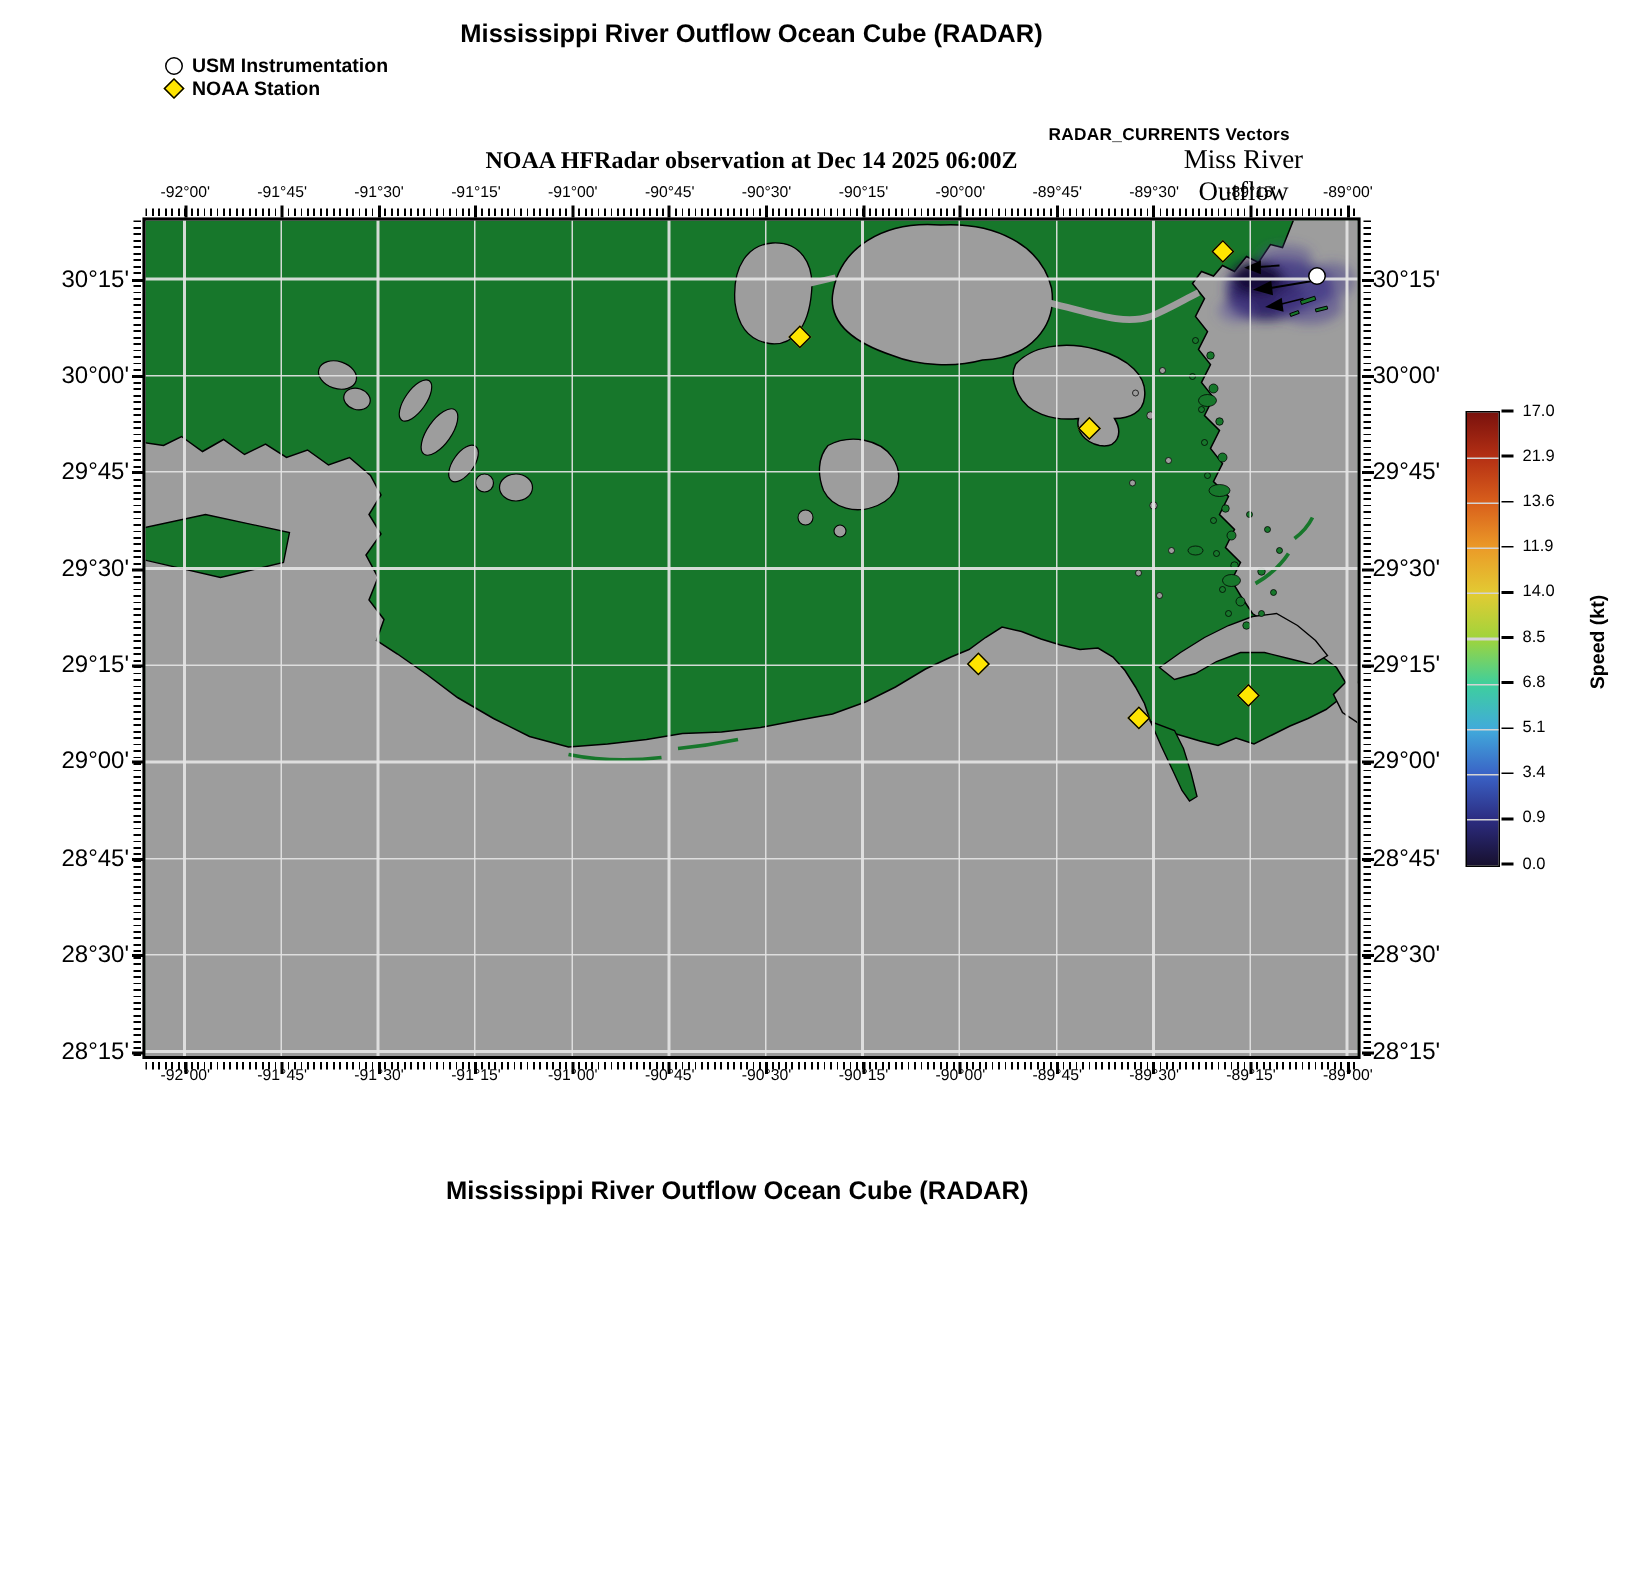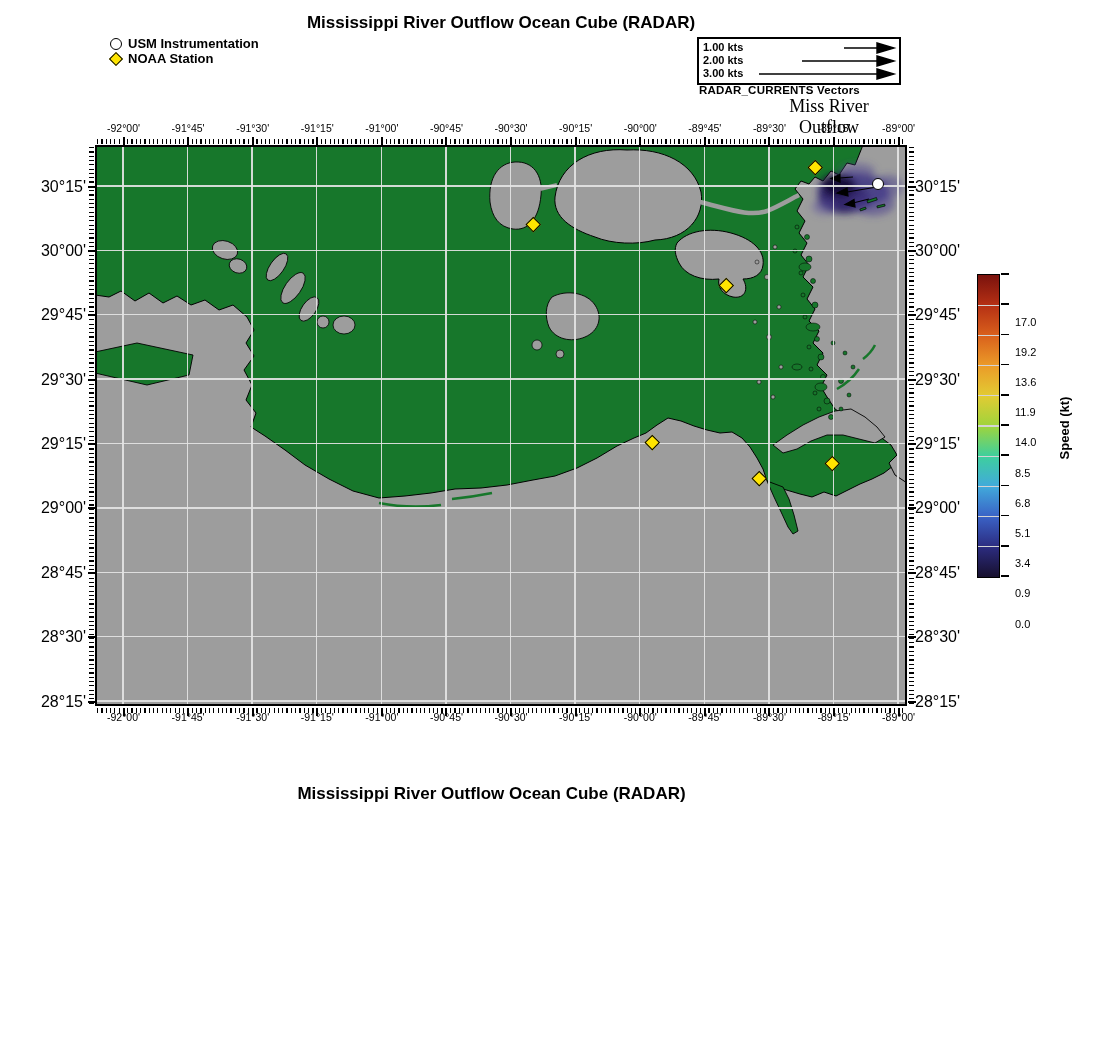--- a/index.html
+++ b/index.html
@@ -44,21 +44,21 @@
   
   .diamond{position:absolute;width:8.5px;height:8.5px;background:#ffe500;border:1.3px solid #000;
            transform:rotate(45deg);}
   .usmcircle{position:absolute;width:10.5px;height:10.5px;background:#fff;border:1.7px solid #000;border-radius:50%;}
   
   .cbar{position:absolute;left:977px;top:274px;width:21px;height:302px;border:1.5px solid #000;
     background:linear-gradient(to bottom,#7a120d 0%,#b53014 10%,#d9601c 20%,#eb9b28 30%,
       #e2cb33 40%,#9fd43c 50%,#3ecf9d 60%,#41aadb 70%,#3a62c6 80%,#2c2c80 90%,#17102e 100%);}
   .cbline{position:absolute;left:0;right:0;height:1.4px;background:#d4d4d4;}
   .cbstub{position:absolute;left:1001px;width:8px;height:1.5px;background:#000;}
-  .cblab{position:absolute;left:1015px;font-size:11px;height:13px;line-height:13px;margin-top:48px;}
+  .cblab{position:absolute;left:1015px;font-size:11px;height:13px;line-height:13px;}
   .cbar-title{position:absolute;left:1000px;top:420px;width:130px;height:16px;text-align:center;
     font-size:13px;font-weight:bold;transform:rotate(-90deg);}
 </style>
 </head>
 <body>
 
 <div class="figure">
 
   <div class="title-main">Mississippi River Outflow Ocean Cube (RADAR)</div>
 
@@ -66,38 +66,24 @@
     <div class="legend-row">
       <span class="ic-circle"></span>
       <span>USM Instrumentation</span>
     </div>
     <div class="legend-row">
       <span class="ic-diamond"></span>
       <span>NOAA Station</span>
     </div>
   </div>
 
-  <div class="vecbox">
-    <span class="vecrow" style="top:2px">1.00 kts</span>
-    <span class="vecrow" style="top:15px">2.00 kts</span>
-    <span class="vecrow" style="top:28px">3.00 kts</span>
-    <svg width="200" height="44" style="position:absolute;inset:0">
-      <g stroke="#000" stroke-width="1.4" fill="#000">
-        <line x1="145" y1="9" x2="180" y2="9"></line>
-          <polygon points="178,4 195,9 178,14"></polygon>
-        <line x1="103" y1="22" x2="180" y2="22"></line>
-          <polygon points="178,17 195,22 178,27"></polygon>
-        <line x1="60" y1="35" x2="180" y2="35"></line>
-          <polygon points="178,30 195,35 178,40"></polygon>
-      </g>
-    </svg>
-  </div>
   <div class="vec-caption">RADAR_CURRENTS Vectors</div>
   <div class="miss-title">Miss River Outflow</div>
 
+  <div class="subtitle">NOAA HFRadar observation at Dec 14 2025 06:00Z</div>
 
   <div class="minor-ticks-h" style="left:97px;top:139px;"></div>
   <div class="minor-ticks-h" style="left:97px;top:708px;"></div>
   <div class="minor-ticks-v" style="left:89px;top:147px;"></div>
   <div class="minor-ticks-v" style="left:909px;top:147px;"></div>
 
   <div class="map">
     <div class="map-inner">
       <svg id="map-svg" width="808" height="557" viewBox="0 0 808 557">
         <defs>
@@ -363,21 +349,21 @@
     <div class="tickh" style="top: 636.293px; left: 908px;"></div>
     <div class="latlab latlab-l" style="top: 631.293px;">28°30'</div>
     <div class="latlab latlab-r" style="top: 631.293px;">28°30'</div>
     <div class="tickh" style="top: 700.692px; left: 87.5px;"></div>
     <div class="tickh" style="top: 700.692px; left: 908px;"></div>
     <div class="latlab latlab-l" style="top: 695.692px;">28°15'</div>
     <div class="latlab latlab-r" style="top: 695.692px;">28°15'</div>
     <div class="cbstub" style="top: 273.25px;"></div>
     <div class="cblab" style="top: 267.5px;">17.0</div>
     <div class="cbstub" style="top: 303.45px;"></div>
-    <div class="cblab" style="top: 297.7px;">19.2</div>
+    <div class="cblab" style="top: 297.7px;">21.9</div>
     <div class="cbstub" style="top: 333.65px;"></div>
     <div class="cblab" style="top: 327.9px;">13.6</div>
     <div class="cbstub" style="top: 363.85px;"></div>
     <div class="cblab" style="top: 358.1px;">11.9</div>
     <div class="cbstub" style="top: 394.05px;"></div>
     <div class="cblab" style="top: 388.3px;">14.0</div>
     <div class="cbstub" style="top: 424.25px;"></div>
     <div class="cblab" style="top: 418.5px;">8.5</div>
     <div class="cbstub" style="top: 454.45px;"></div>
     <div class="cblab" style="top: 448.7px;">6.8</div>

